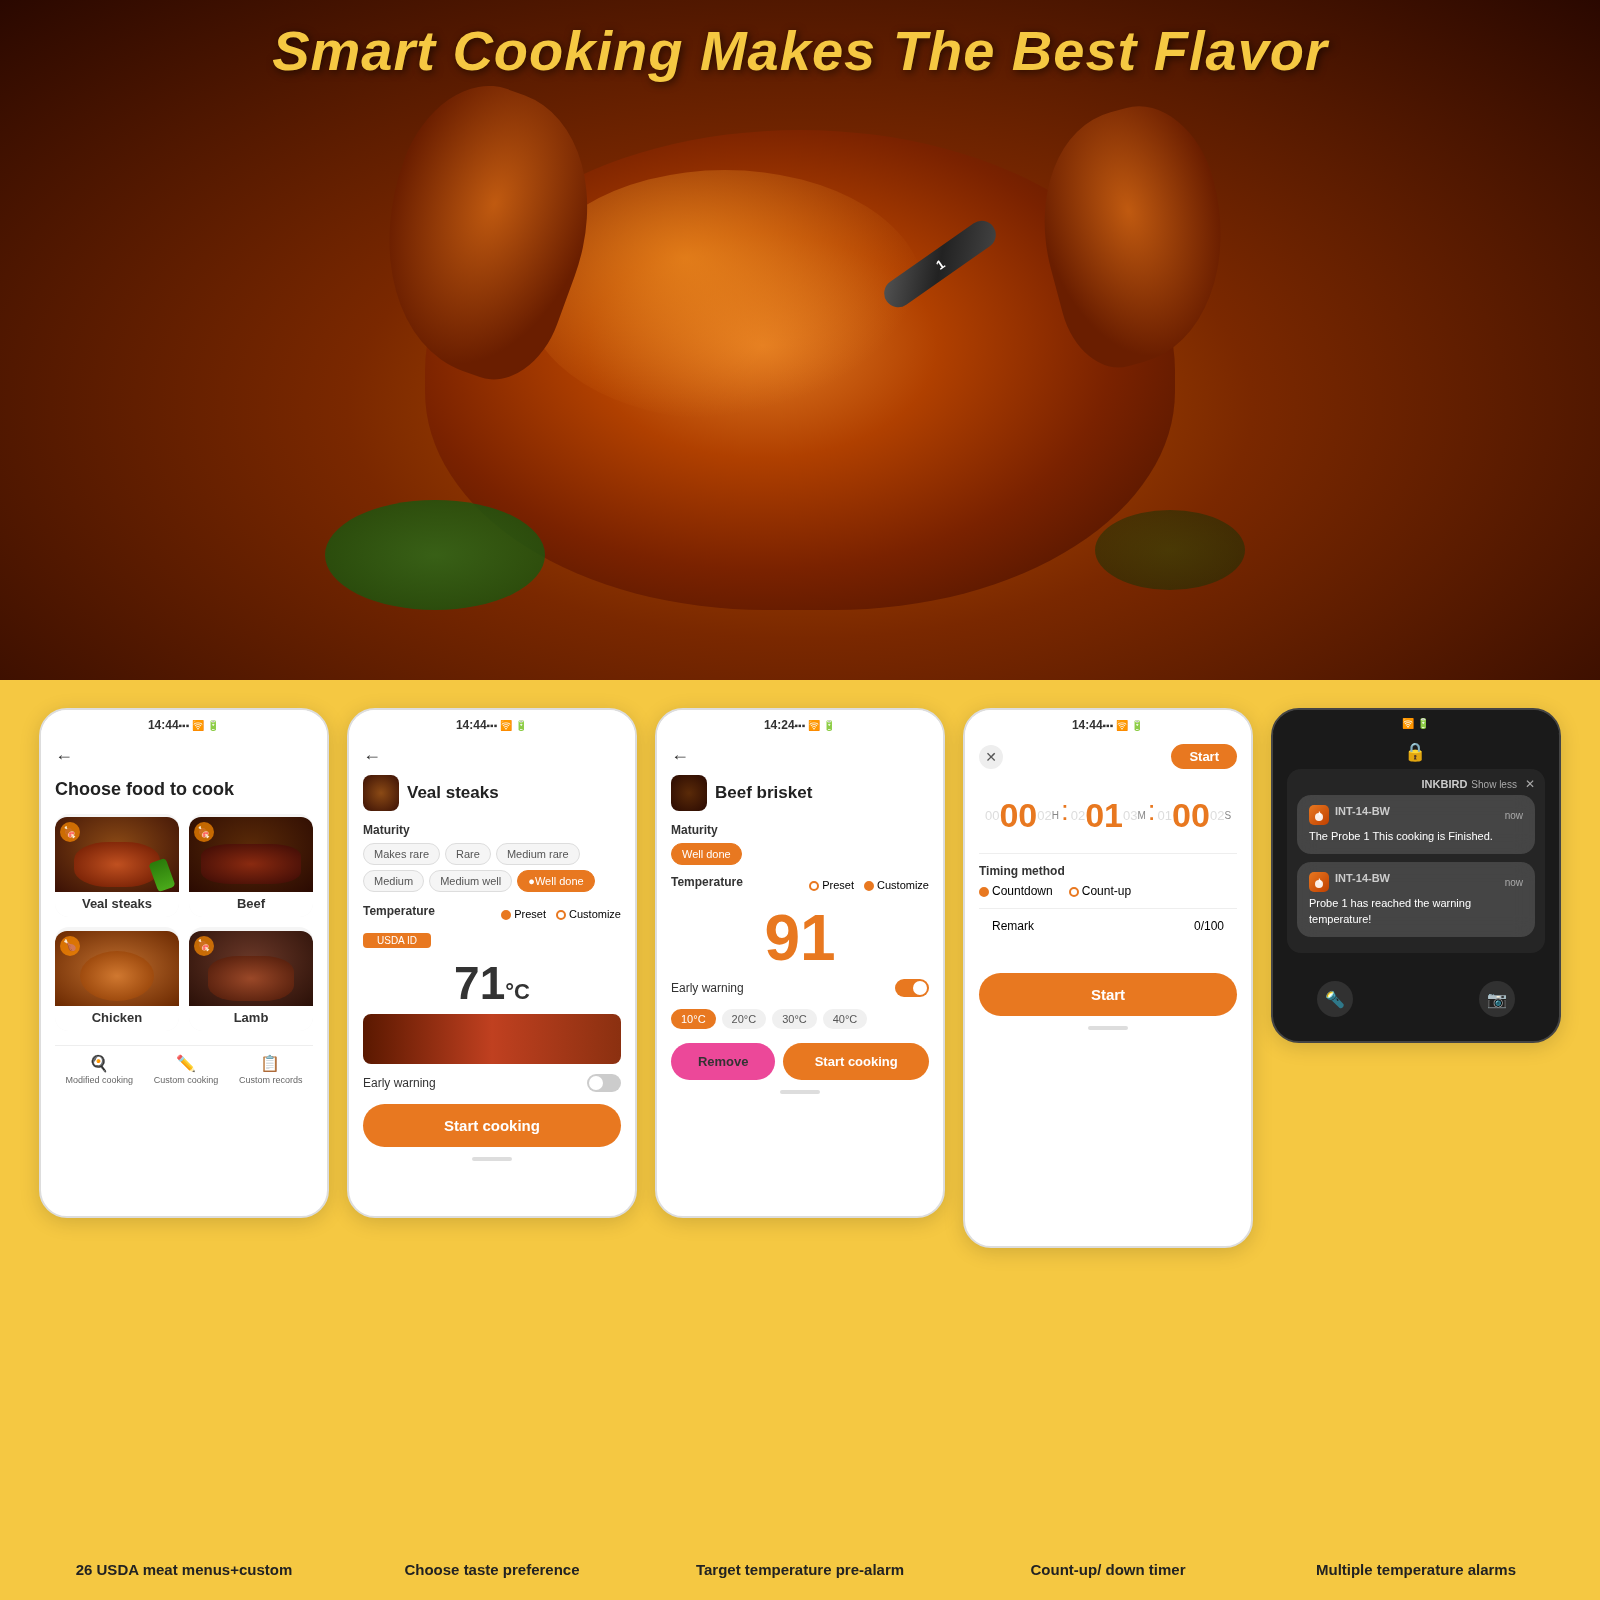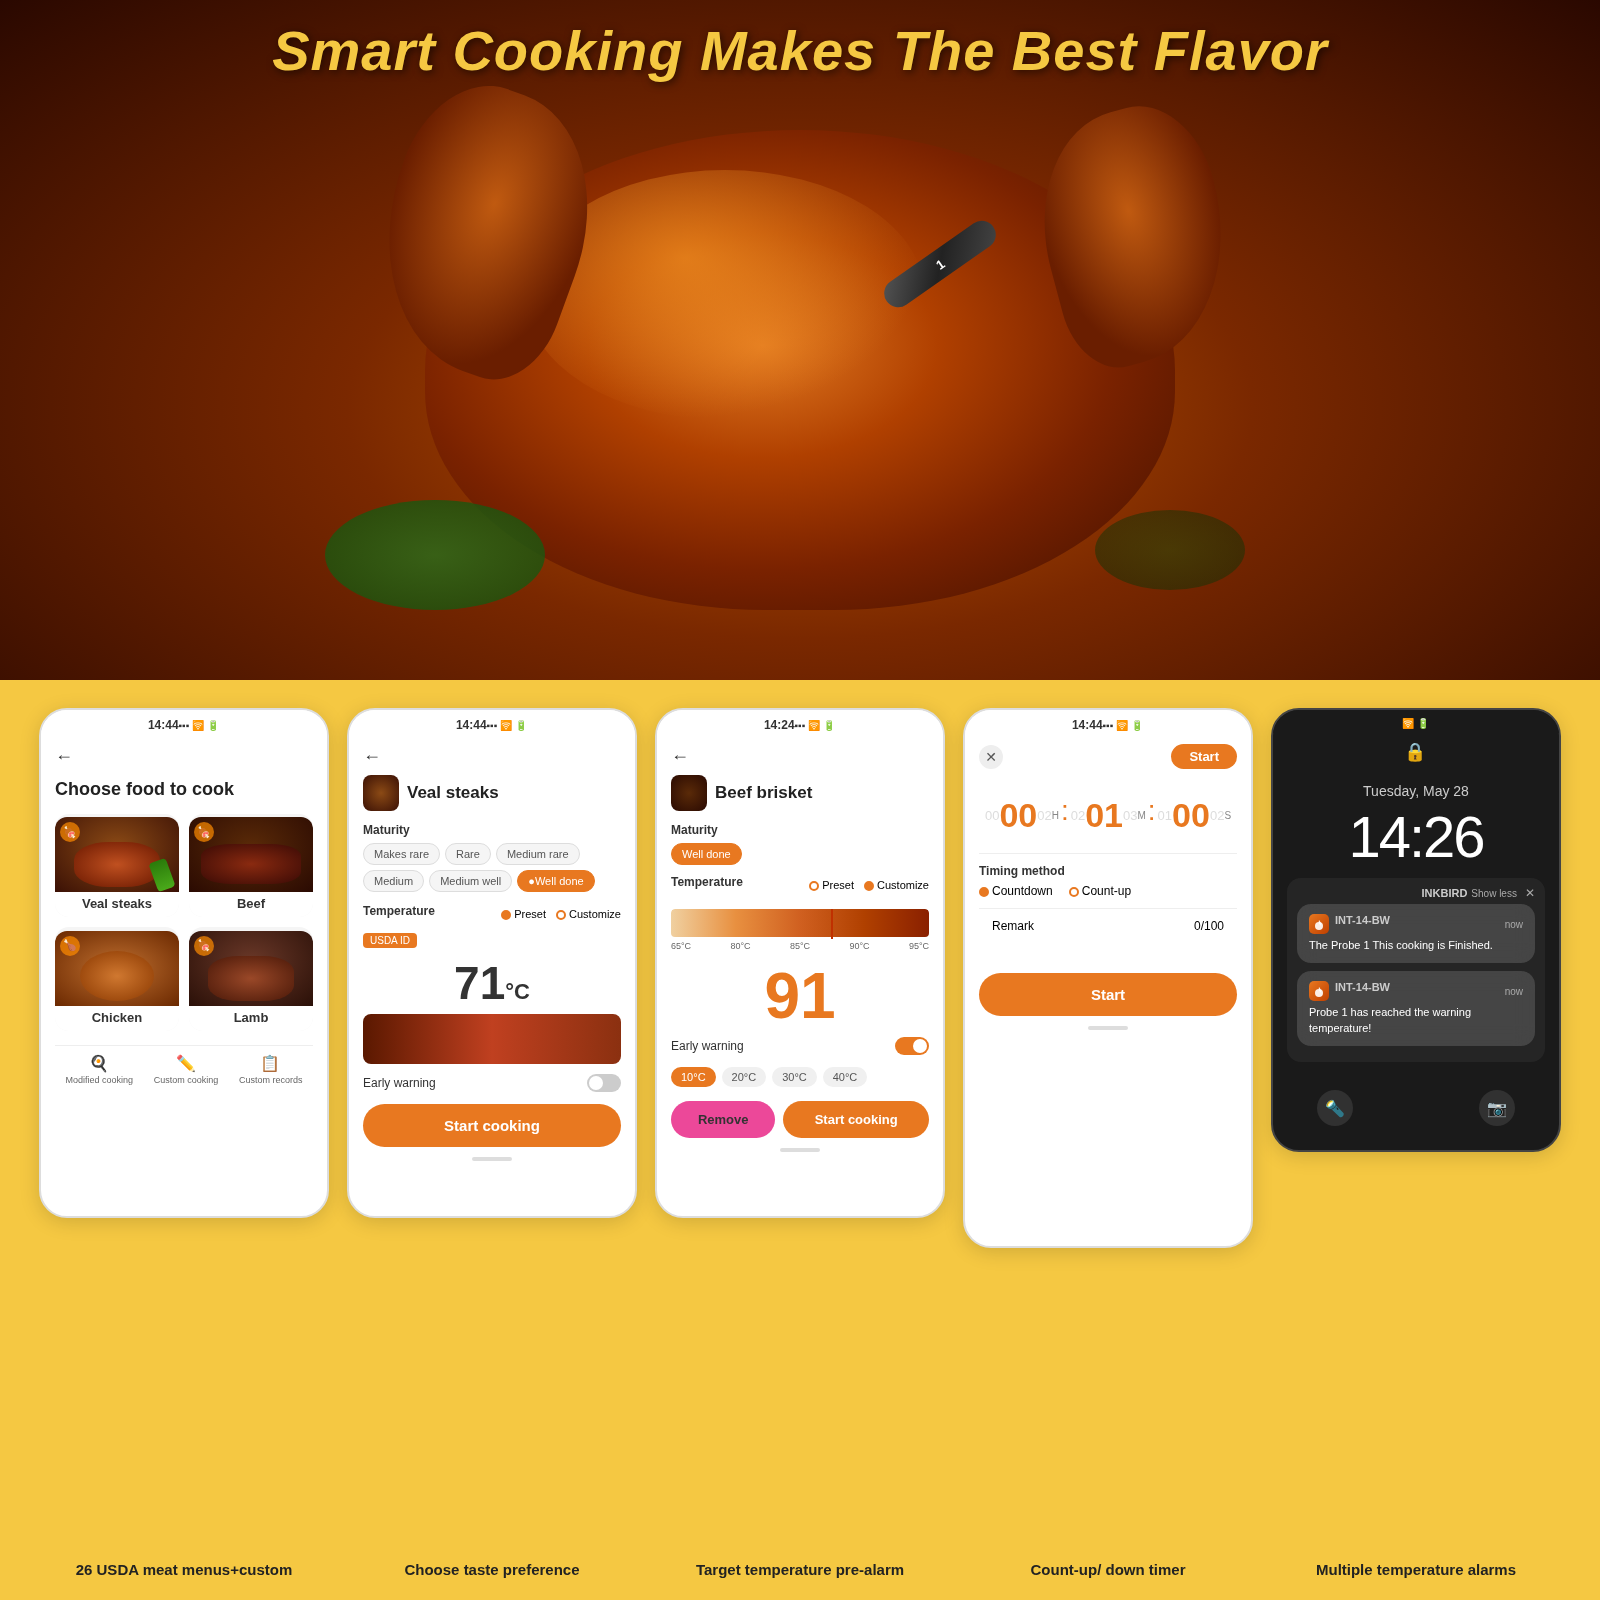--- a/index.html
+++ b/index.html
@@ -202,21 +202,21 @@
     }
     .radio-group { display: flex; gap: 10px; font-size: 11px; align-items: flex-end; }
     .radio-dot { display: inline-block; width: 10px; height: 10px; border-radius: 50%; border: 2px solid #e87820; margin-right: 3px; vertical-align: middle; }
     .radio-dot.filled { background: #e87820; }
 
     .usda-badge {
       display: inline-block;
       background: #e87820;
       color: #fff;
       font-size: 10px;
-      padding: 2px 7px;
+      padding: 2px 14px;
       border-radius: 4px;
       margin-bottom: 8px;
     }
 
     .early-warning-row {
       display: flex;
       justify-content: space-between;
       align-items: center;
       margin-bottom: 12px;
       font-size: 12px;
@@ -654,37 +654,20 @@
             <div class="maturity-btn active" style="display:inline-block;">Well done</div>
           </div>
           <div class="temp-row">
             <span class="section-label">Temperature</span>
             <div class="radio-group">
               <span><span class="radio-dot"></span><span>Preset</span></span>
               <span><span class="radio-dot filled"></span><span>Customize</span></span>
             </div>
           </div>
 
-          <div class="temp-bar-container">
-            <div class="temp-scale">
-              <div style="flex:1;background:linear-gradient(90deg,#f0d0a0,#e89040,#d06020,#b04000,#8a2000);height:28px;border-radius:4px;position:relative;">
-
-                <div style="position:absolute;top:-3px;left:62%;width:2px;height:34px;background:#c03000;">
-                  
-                </div>
-              </div>
-            </div>
-            <div class="temp-labels">
-              <span>65°C</span>
-              <span>80°C</span>
-              <span>85°C</span>
-              <span>90°C</span>
-              <span>95°C</span>
-            </div>
-          </div>
           <div class="big-temp-orange">91</div>
           <div class="early-warning-row">
             <span>Early warning</span>
             <div class="toggle-on"></div>
           </div>
           <div class="warning-temps">
             <div class="warning-temp-btn">10°C</div>
             <div class="warning-temp-btn inactive">20°C</div>
             <div class="warning-temp-btn inactive">30°C</div>
             <div class="warning-temp-btn inactive">40°C</div>
@@ -764,24 +747,20 @@
         <div class="phone-status-bar">
           <span class="status-time" style="color:#fff;"></span>
           <div class="status-icons" style="color:#fff;">
             <span>🛜</span>
             <span>🔋</span>
           </div>
         </div>
         <div style="padding:8px 14px 14px;">
 
           <div style="text-align:center;font-size:18px;color:#ccc;margin-bottom:6px;">🔒</div>
-          <div class="dark-time">
-            <div class="dark-date">Tuesday, May 28</div>
-            <div class="dark-clock">14:26</div>
-          </div>
 
           <div class="notif-expanded">
             <div class="show-less">
               <span style="display:flex;align-items:center;gap:4px;">
                 <span style="font-size:11px;color:#ccc;font-weight:700;">INKBIRD</span>
                 <span style="font-size:10px;color:#aaa;">Show less</span>
                 <span style="font-size:12px;color:#aaa;margin-left:4px;">✕</span>
               </span>
             </div>
 

